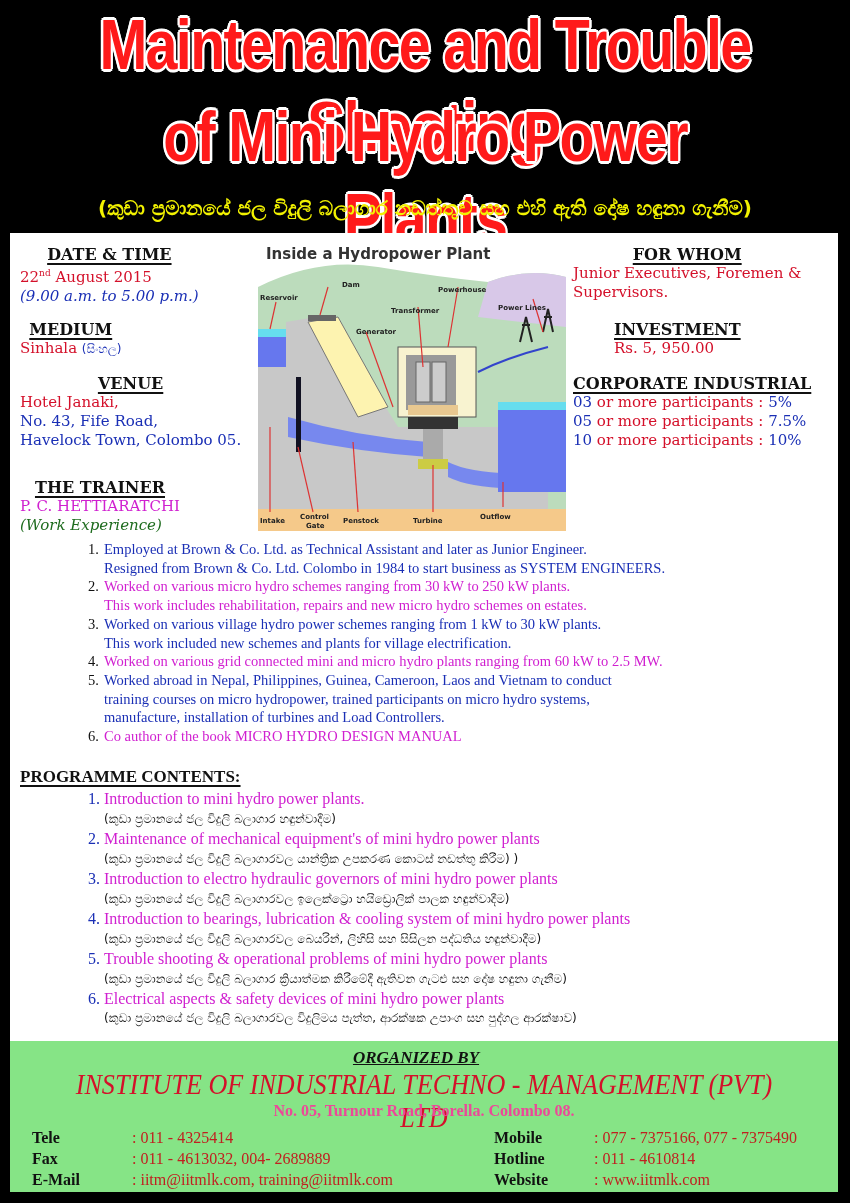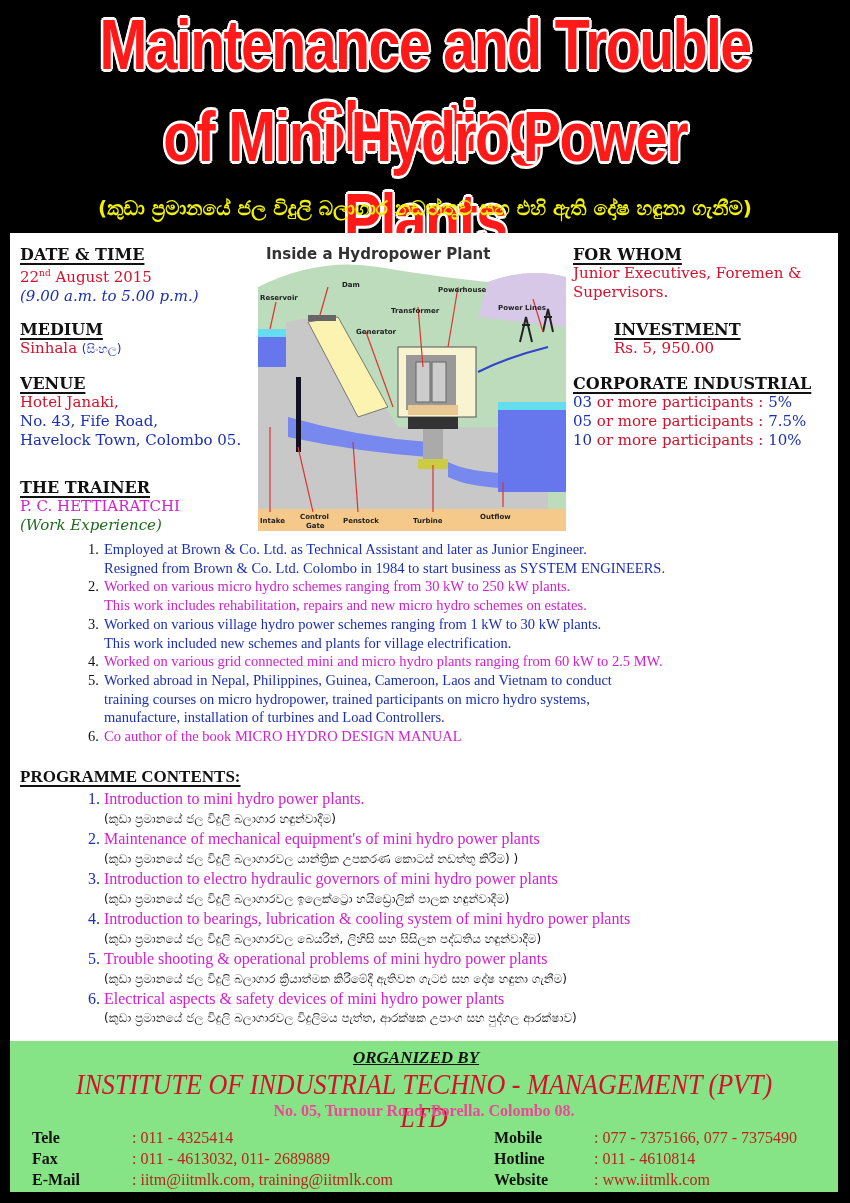--- a/index.html
+++ b/index.html
@@ -21,21 +21,21 @@
   .subtitle {
     position: absolute; top: 196px; left: 0; width: 850px; text-align: center;
     color: #f2f200; font-size: 20px; font-family: "DejaVu Sans", sans-serif; font-weight: bold;
   }
   .panel {
     position: absolute; left: 10px; top: 233px; width: 828px; height: 808px; background: #fff;
   }
   .footer {
     position: absolute; left: 10px; top: 1041px; width: 828px; height: 151px; background: #86e486;
   }
-  .h { font-weight: bold; color: #111; font-size: 16px; text-decoration: underline; text-decoration-thickness: 2px; text-underline-offset: 3px; }
+  .h { font-weight: bold; color: #111; font-size: 16px; text-decoration: underline; text-decoration-thickness: 2px; text-underline-offset: 3px; text-align: center; }
   .red { color: #d4102a; }
   .blue { color: #1a2fb5; }
   .mag { color: #d020d0; }
   .green { color: #1d6b1d; }
   .blk { color: #111; }
   .block { position: absolute; font-size: 15px; line-height: 19px; }
   .italic { font-style: italic; }
   sup { font-size: 9px; }
   .diagram { position: absolute; left: 258px; top: 237px; width: 308px; height: 294px; }
   .list { position: absolute; left: 88px; font-size: 14.5px; line-height: 18.7px; font-family: "Liberation Serif", serif; }
@@ -252,21 +252,21 @@
       <div class="sinh">(කුඩා ප්‍රමානයේ ජල විදුලි බලාගාරවල විදුලිමය පැත්ත, ආරක්ෂක උපාංග සහ පුද්ගල ආරක්ෂාව)</div>
     </div>
 </div>
 
 <div class="org"><span>ORGANIZED  BY</span></div>
 <div class="inst">INSTITUTE OF INDUSTRIAL TECHNO - MANAGEMENT (PVT) LTD</div>
 <div class="addr">No. 05, Turnour Road, Borella. Colombo 08.</div>
 
 <div class="contact" style="left:32px; top:1127px;">
   <div><span class="lbl" style="width:100px;">Tele</span><span class="val">: 011 - 4325414</span></div>
-  <div><span class="lbl" style="width:100px;">Fax</span><span class="val">: 011 - 4613032, 011- 2689889</span></div>
+  <div><span class="lbl" style="width:100px;">Fax</span><span class="val">: 011 - 4613032, 004- 2689889</span></div>
   <div><span class="lbl" style="width:100px;">E-Mail</span><span class="val">: iitm@iitmlk.com, training@iitmlk.com</span></div>
 </div>
 
 <div class="contact" style="left:494px; top:1127px;">
   <div><span class="lbl" style="width:100px;">Mobile</span><span class="val">: 077 - 7375166, 077 - 7375490</span></div>
   <div><span class="lbl" style="width:100px;">Hotline</span><span class="val">: 011 - 4610814</span></div>
   <div><span class="lbl" style="width:100px;">Website</span><span class="val">: www.iitmlk.com</span></div>
 </div>
 
 </body></html>

